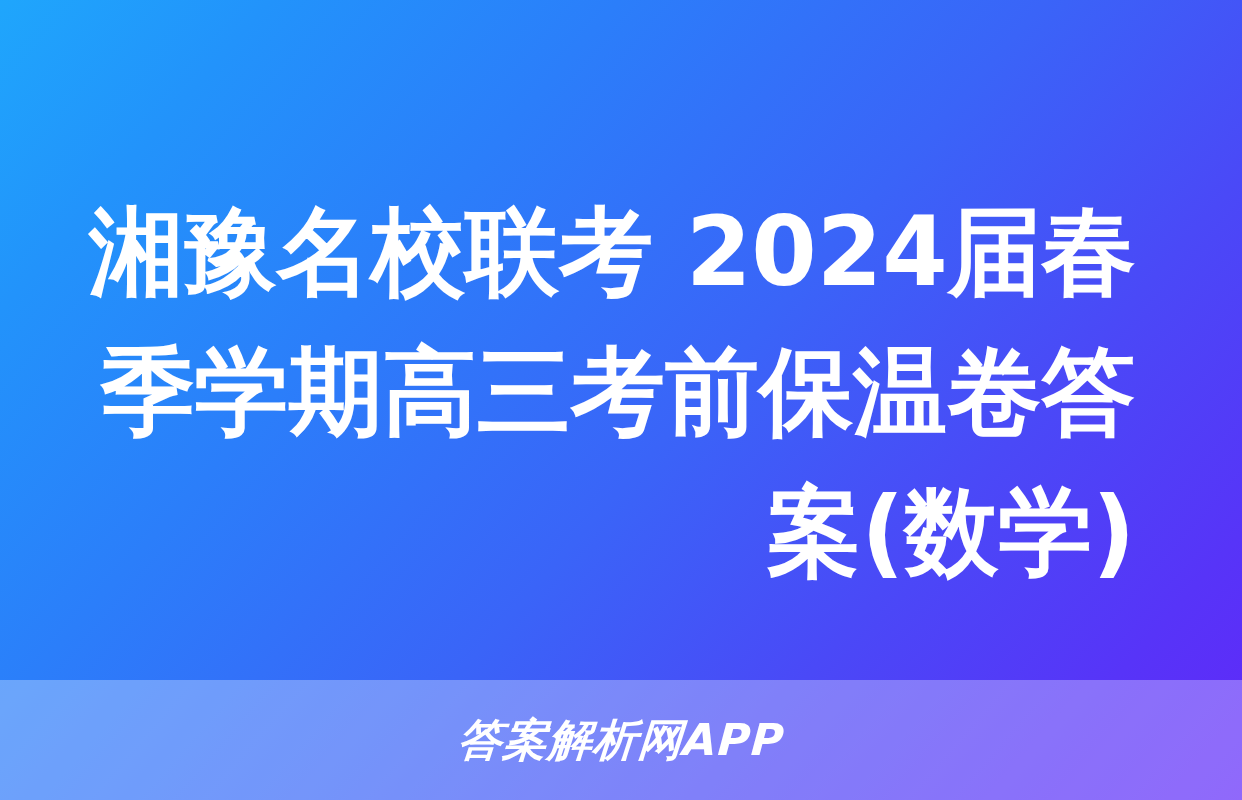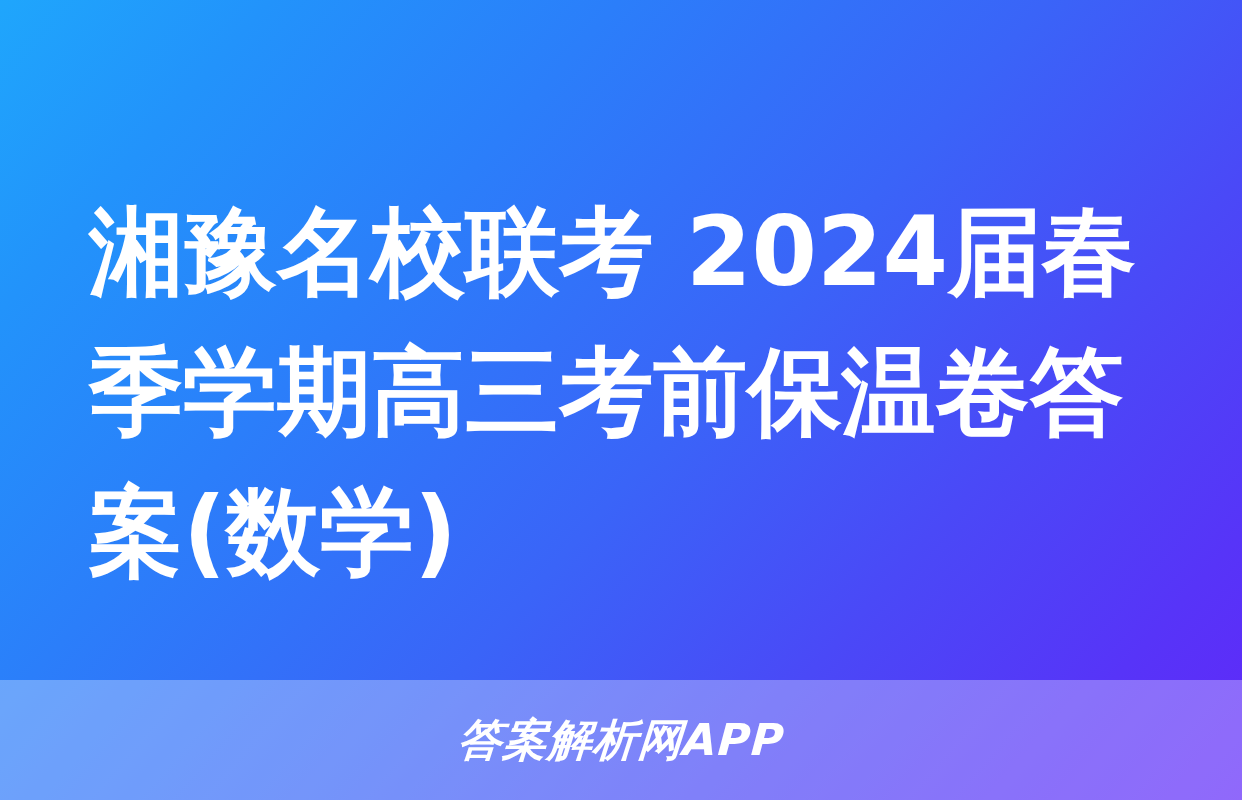--- a/index.html
+++ b/index.html
@@ -25,25 +25,25 @@
         #3A64F8 54%,
         #4A49F7 72%,
         #5734F8 88%,
         #6028F9 100%);
   }
 
   
   .title-block {
     position: absolute;
     left: 0;
-    right: 0;
+    right: 18px;
     top: 182px;
     padding: 0 78px;
     box-sizing: border-box;
-    text-align: left;
+    text-align: right;
   }
 
   .title-line {
     display: block;
     color: #ffffff;
     font-family: "DejaVu Sans", "Liberation Sans", sans-serif;
     font-weight: 700;
     font-size: 96px;
     line-height: 140px;
     letter-spacing: 0px;

